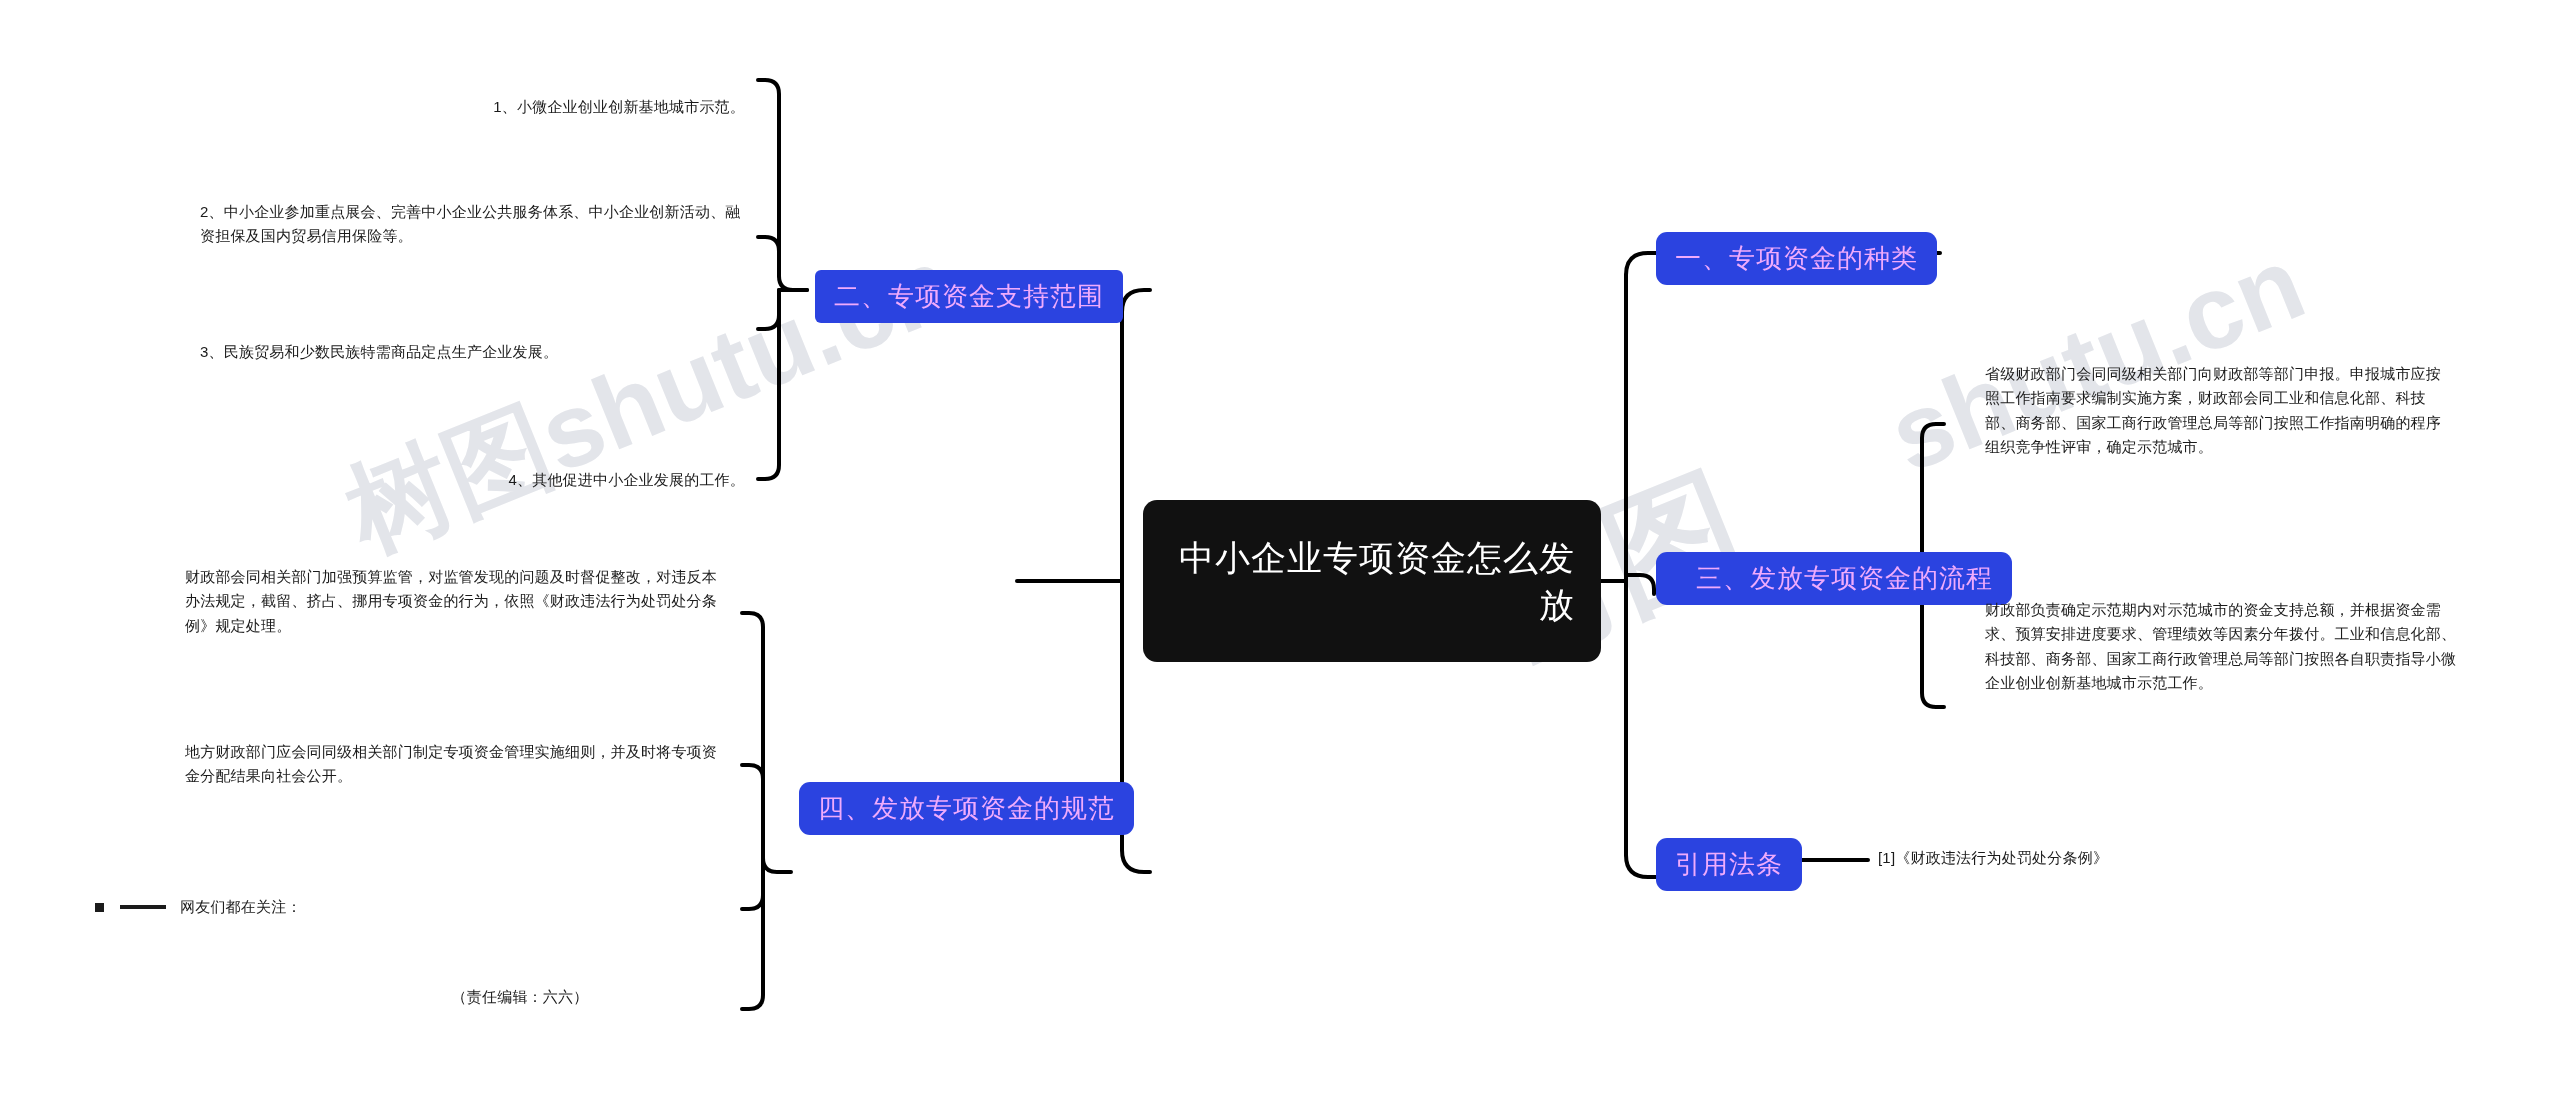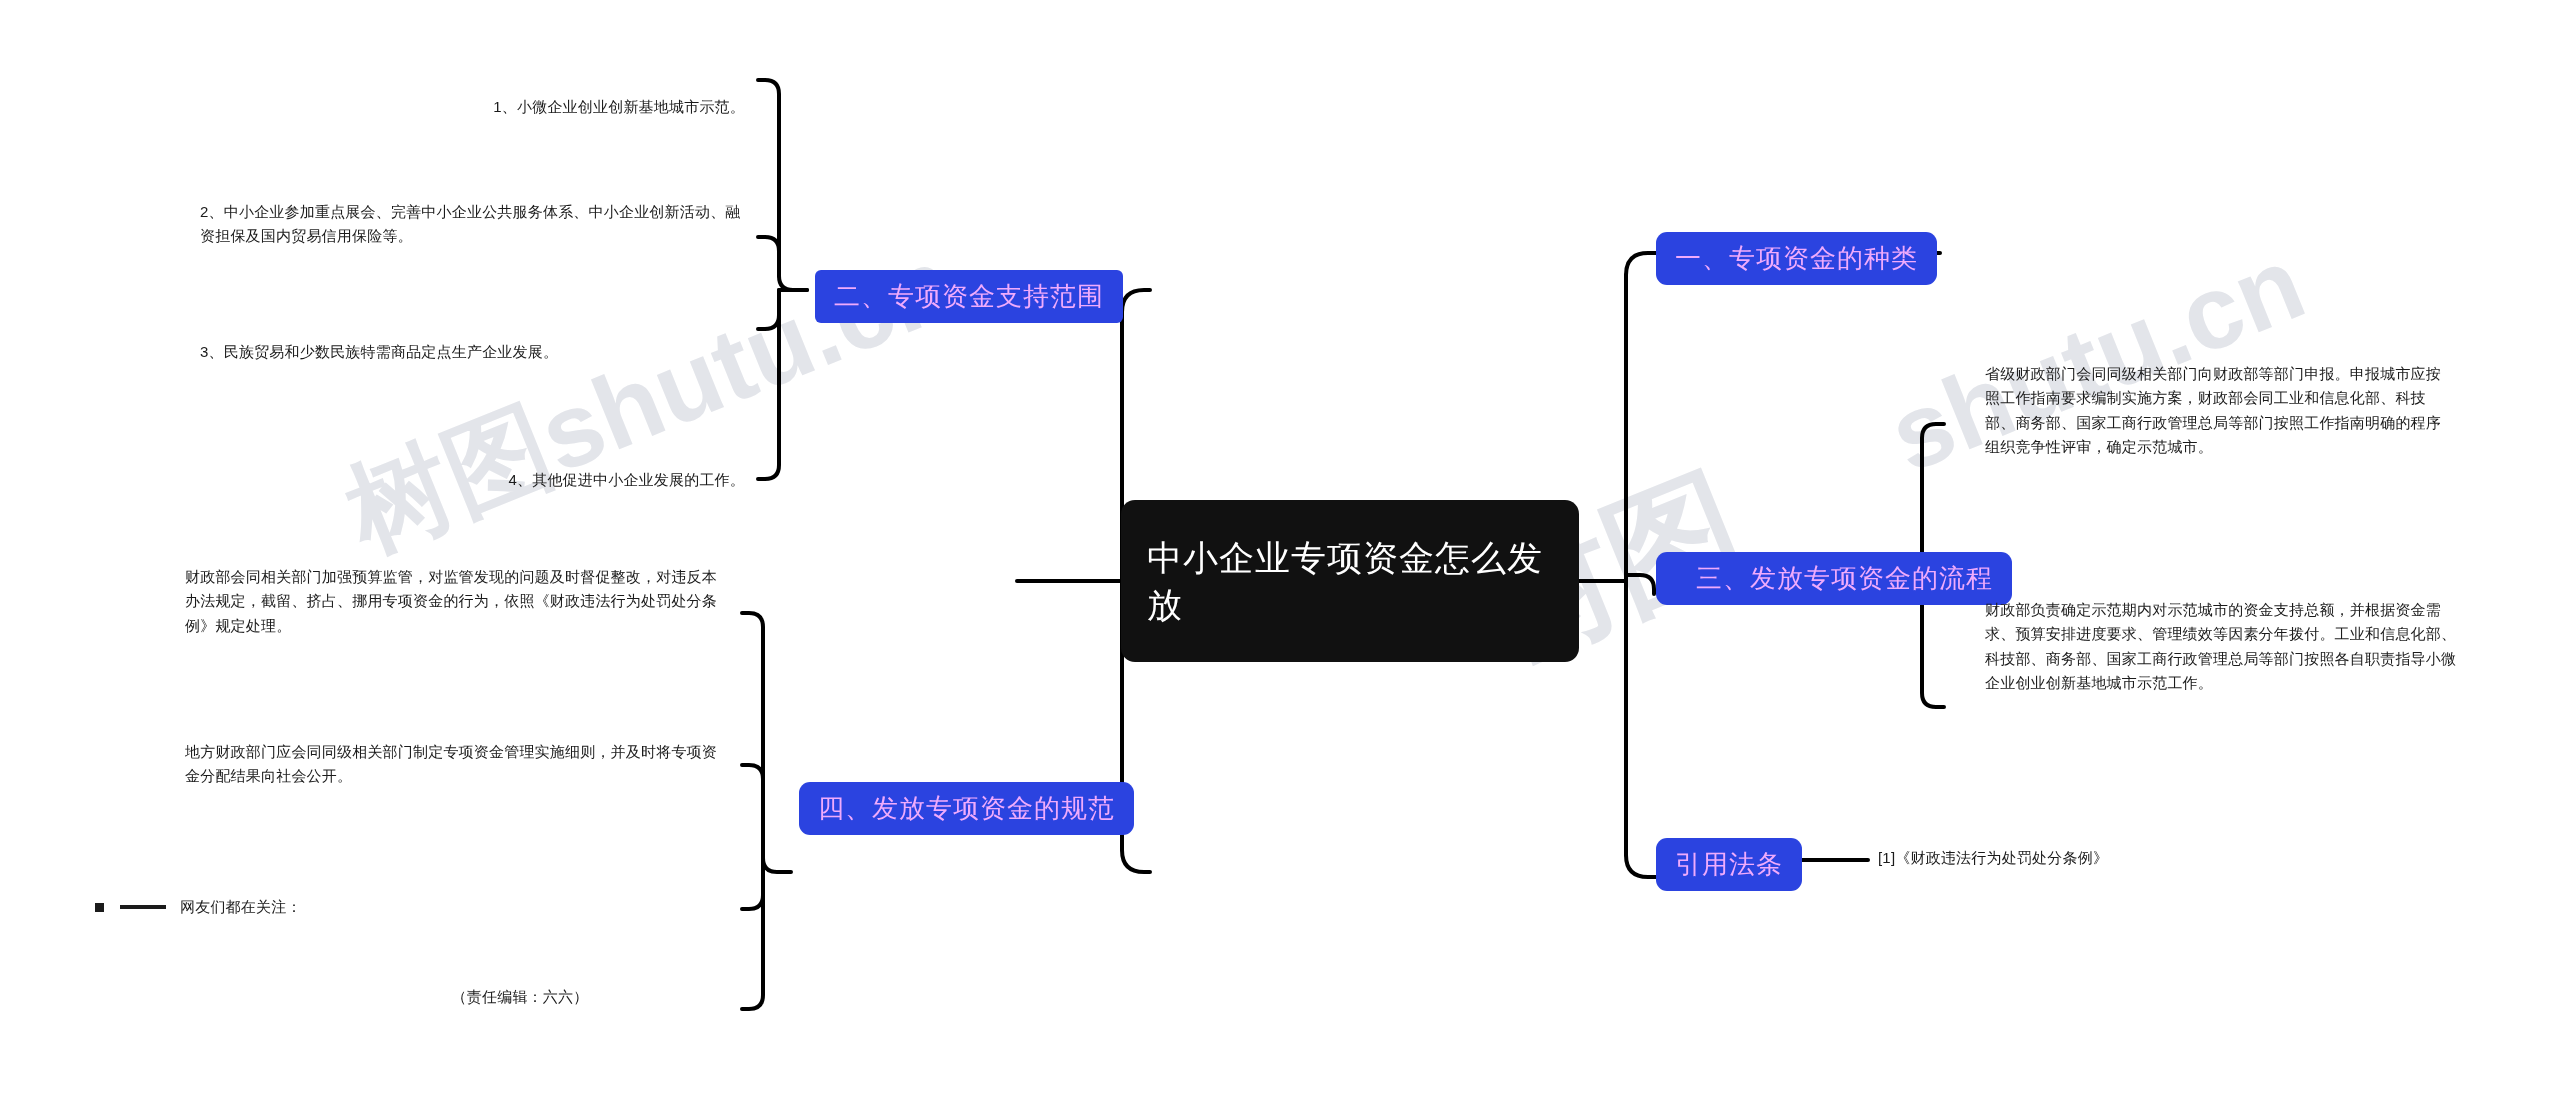--- a/index.html
+++ b/index.html
@@ -57,25 +57,26 @@
     box-sizing: border-box;
   }
 
   .root-node {
     background: #111111;
     color: #ffffff;
     border-radius: 14px;
     display: flex;
     align-items: center;
     justify-content: center;
-    text-align: left;
+    text-align: right;
     font-size: 35px;
     line-height: 1.35;
     padding: 18px 26px;
     letter-spacing: 1px;
+    margin-left: 22px;
   }
 
   .branch-node {
     background: #2b43e0;
     color: #f0abfc;
     border-radius: 11px;
     display: flex;
     align-items: center;
     justify-content: flex-start;
     font-size: 26px;

